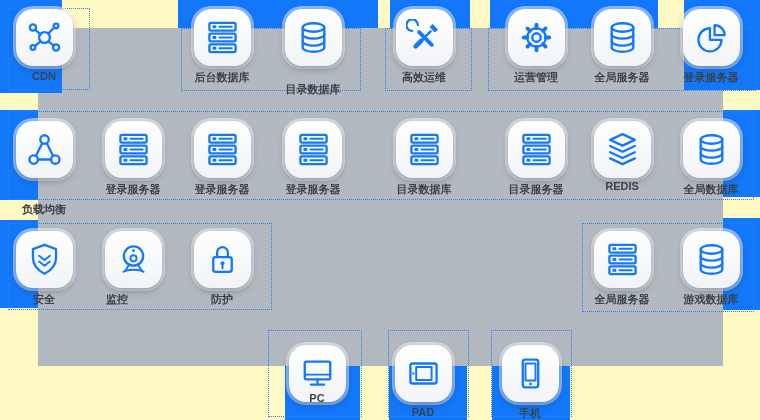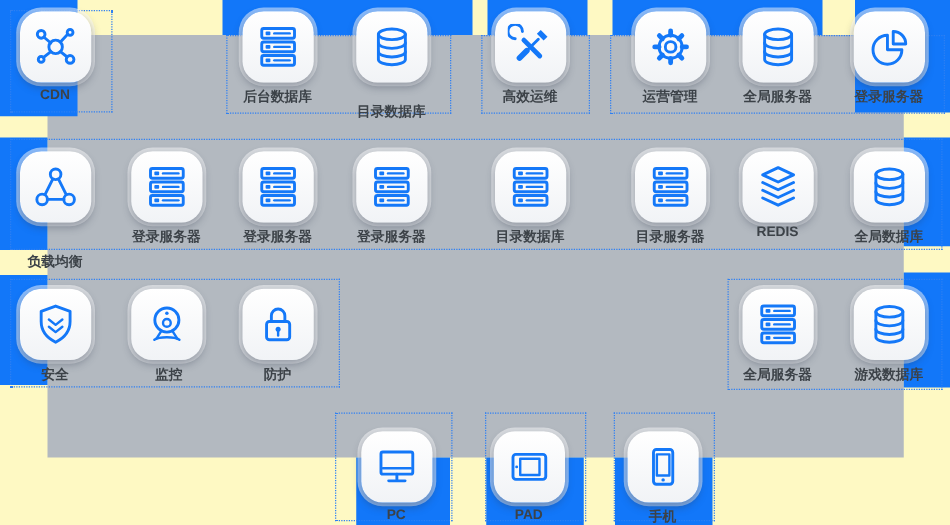--- a/index.html
+++ b/index.html
@@ -251,21 +251,21 @@
         <svg class="glyph">
           <use href="#shield-icon"></use>
         </svg>
       </div>
       <div class="nlabel" style="left: -1px; top: 292px;">安全</div>
       <div class="tile" style="left: 104.5px; top: 231px;">
         <svg class="glyph">
           <use href="#webcam-icon"></use>
         </svg>
       </div>
-      <div class="nlabel" style="left: 90px; top: 292px;">监控</div>
+      <div class="nlabel" style="left: 72px; top: 292px;">监控</div>
       <div class="tile" style="left: 193.5px; top: 231px;">
         <svg class="glyph">
           <use href="#lock-icon"></use>
         </svg>
       </div>
       <div class="nlabel" style="left: 177px; top: 292px;">防护</div>
       <div class="tile" style="left: 593.5px; top: 231px;">
         <svg class="glyph">
           <use href="#server-icon"></use>
         </svg>
@@ -275,21 +275,21 @@
         <svg class="glyph">
           <use href="#database-icon"></use>
         </svg>
       </div>
       <div class="nlabel" style="left: 666px; top: 292px;">游戏数据库</div>
       <div class="tile" style="left: 288.5px; top: 345px;">
         <svg class="glyph">
           <use href="#monitor-icon"></use>
         </svg>
       </div>
-      <div class="nlabel" style="left: 272px; top: 406px;">PC</div>
+      <div class="nlabel" style="left: 272px; top: 392px;">PC</div>
       <div class="tile" style="left: 394.5px; top: 345px;">
         <svg class="glyph">
           <use href="#tablet-icon"></use>
         </svg>
       </div>
       <div class="nlabel" style="left: 378px; top: 406px;">PAD</div>
       <div class="tile" style="left: 501.5px; top: 345px;">
         <svg class="glyph">
           <use href="#phone-icon"></use>
         </svg>

